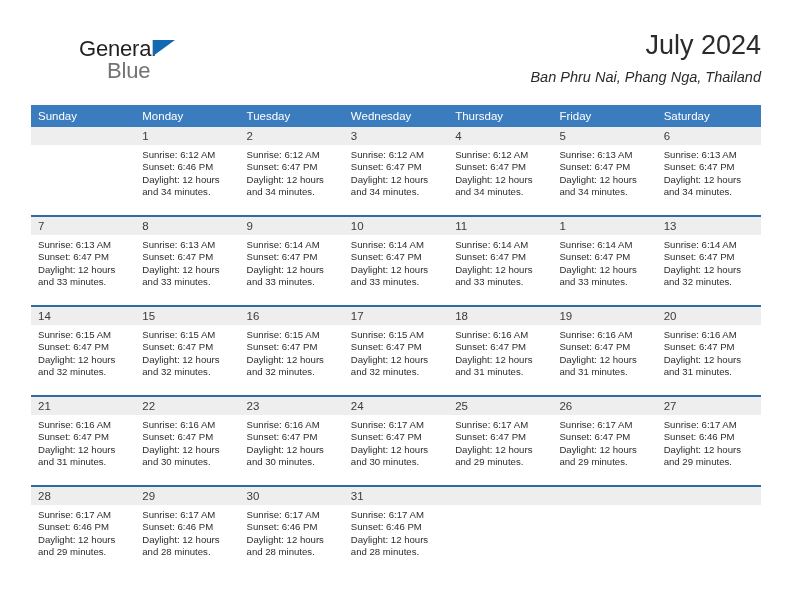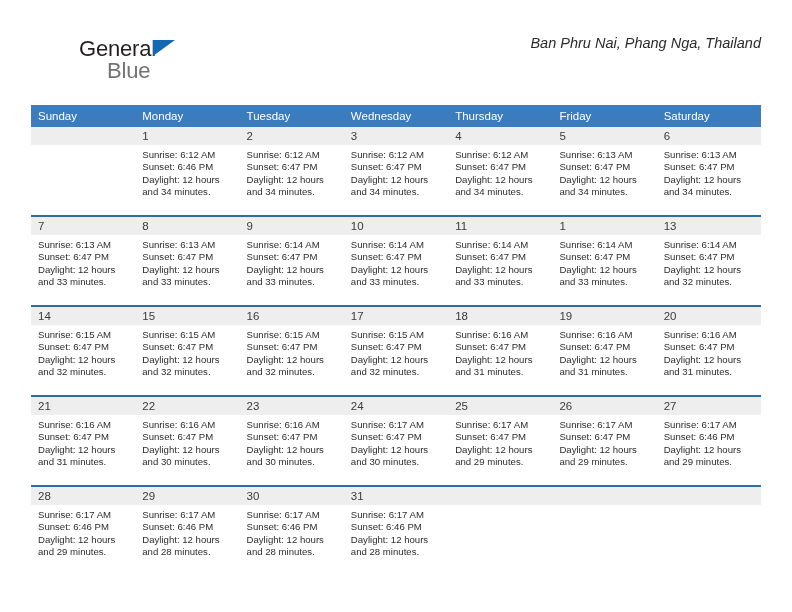--- a/index.html
+++ b/index.html
@@ -161,20 +161,21 @@
 
   <div class="header">
 
     <div class="logo">
       <span class="logo-general">General</span>
       <span class="logo-tri"></span>
       <span class="logo-blue">Blue</span>
     </div>
 
     <div class="title-block">
+      <div class="cal-title">July 2024</div>
       <div class="cal-subtitle">Ban Phru Nai, Phang Nga, Thailand</div>
     </div>
 
   </div>
 
   <table class="calendar">
     <thead>
       <tr class="dow-row">
         <th>Sunday</th>
         <th>Monday</th>

